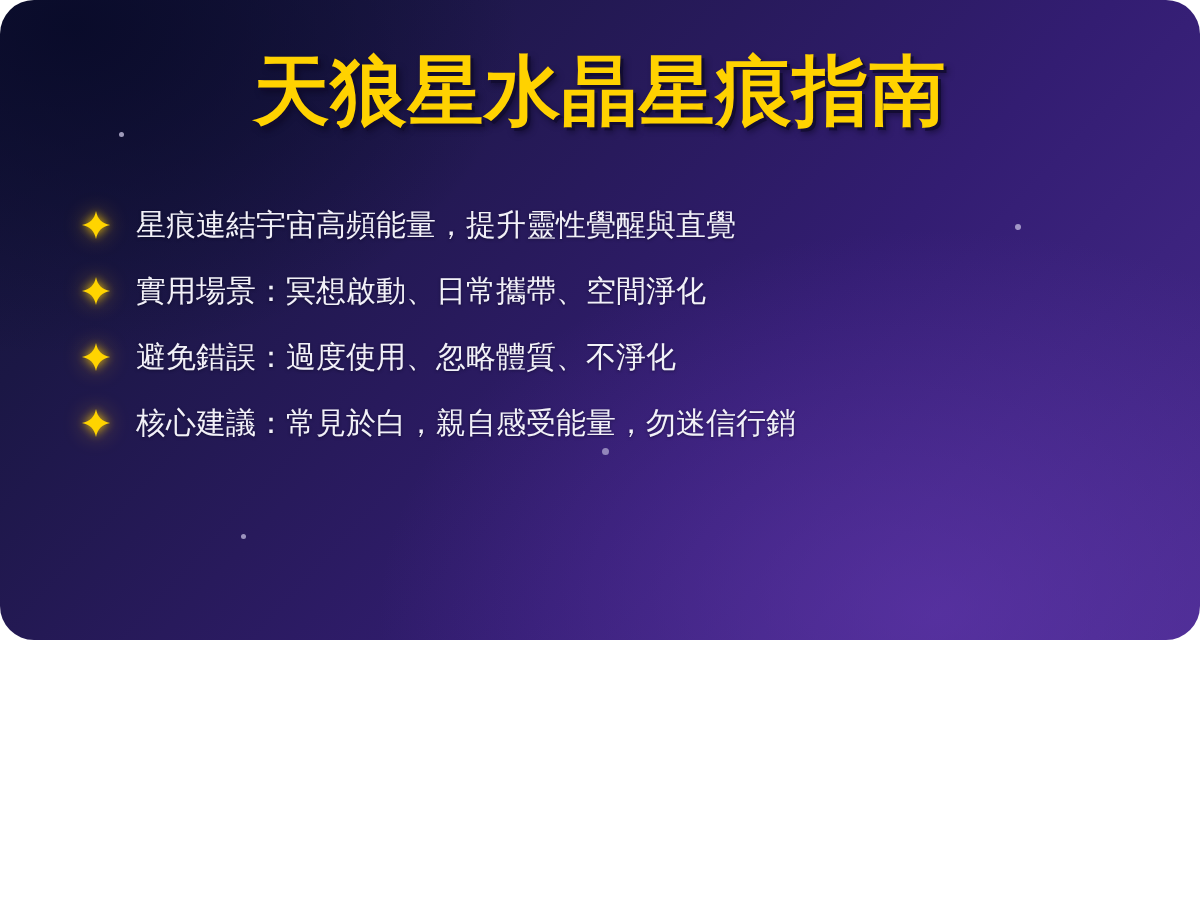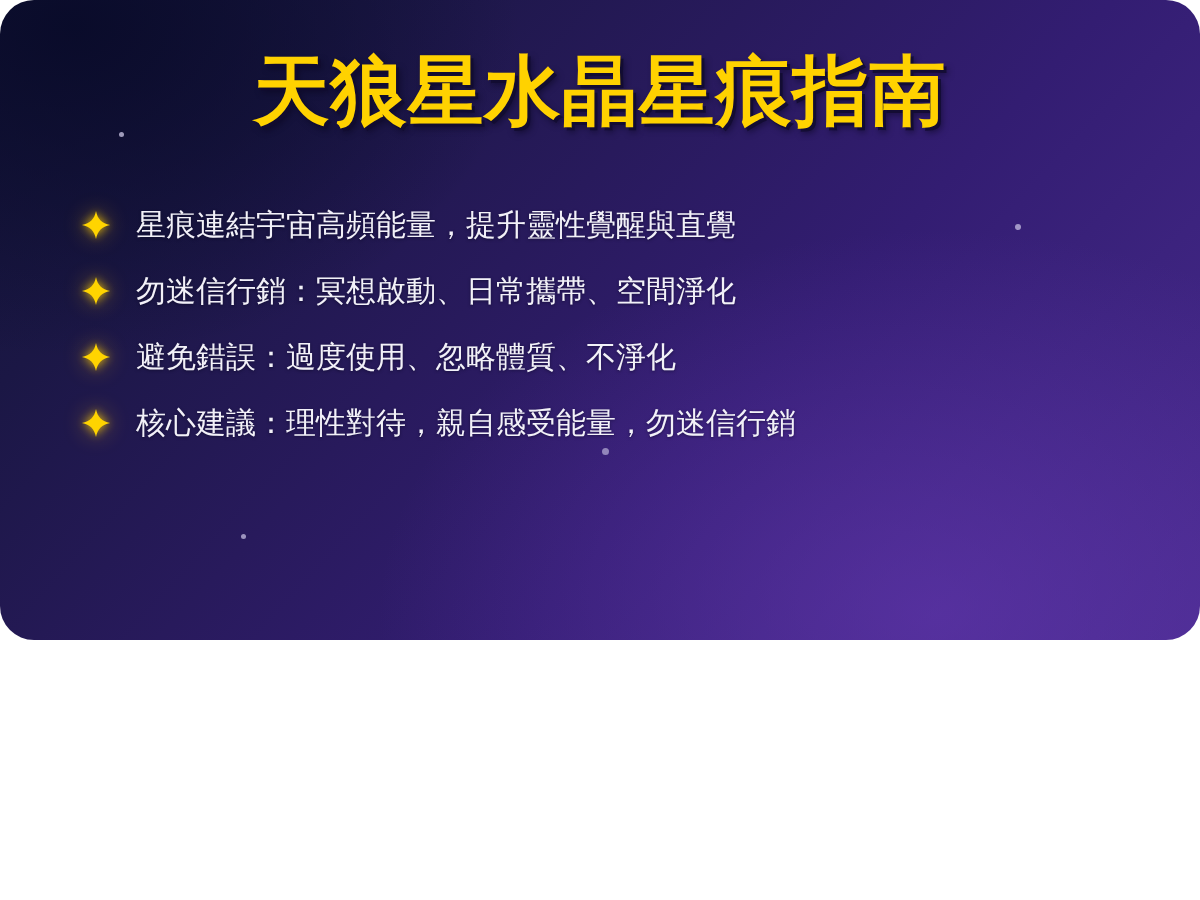--- a/index.html
+++ b/index.html
@@ -145,36 +145,36 @@
           </svg>
         </span>
         <span class="bullet-text">星痕連結宇宙高頻能量，提升靈性覺醒與直覺</span>
       </div>
       <div class="bullet-row">
         <span class="bullet-icon">
           <svg width="30" height="30" viewBox="0 0 32 32" aria-hidden="true">
             <path d="M16 1 C17.6 9.6 22.4 14.4 31 16 C22.4 17.6 17.6 22.4 16 31 C14.4 22.4 9.6 17.6 1 16 C9.6 14.4 14.4 9.6 16 1 Z" fill="#ffd400"></path>
           </svg>
         </span>
-        <span class="bullet-text">勿迷信行銷：冥想啟動、日常攜帶、空間淨化</span>
+        <span class="bullet-text">實用場景：冥想啟動、日常攜帶、空間淨化</span>
       </div>
       <div class="bullet-row">
         <span class="bullet-icon">
           <svg width="30" height="30" viewBox="0 0 32 32" aria-hidden="true">
             <path d="M16 1 C17.6 9.6 22.4 14.4 31 16 C22.4 17.6 17.6 22.4 16 31 C14.4 22.4 9.6 17.6 1 16 C9.6 14.4 14.4 9.6 16 1 Z" fill="#ffd400"></path>
           </svg>
         </span>
         <span class="bullet-text">避免錯誤：過度使用、忽略體質、不淨化</span>
       </div>
       <div class="bullet-row">
         <span class="bullet-icon">
           <svg width="30" height="30" viewBox="0 0 32 32" aria-hidden="true">
             <path d="M16 1 C17.6 9.6 22.4 14.4 31 16 C22.4 17.6 17.6 22.4 16 31 C14.4 22.4 9.6 17.6 1 16 C9.6 14.4 14.4 9.6 16 1 Z" fill="#ffd400"></path>
           </svg>
         </span>
-        <span class="bullet-text">核心建議：理性對待，親自感受能量，勿迷信行銷</span>
+        <span class="bullet-text">核心建議：常見於白，親自感受能量，勿迷信行銷</span>
       </div>
     </div>
 
   <div id="footer-divider"></div>
 
 
 </div>
 
 </body></html>

